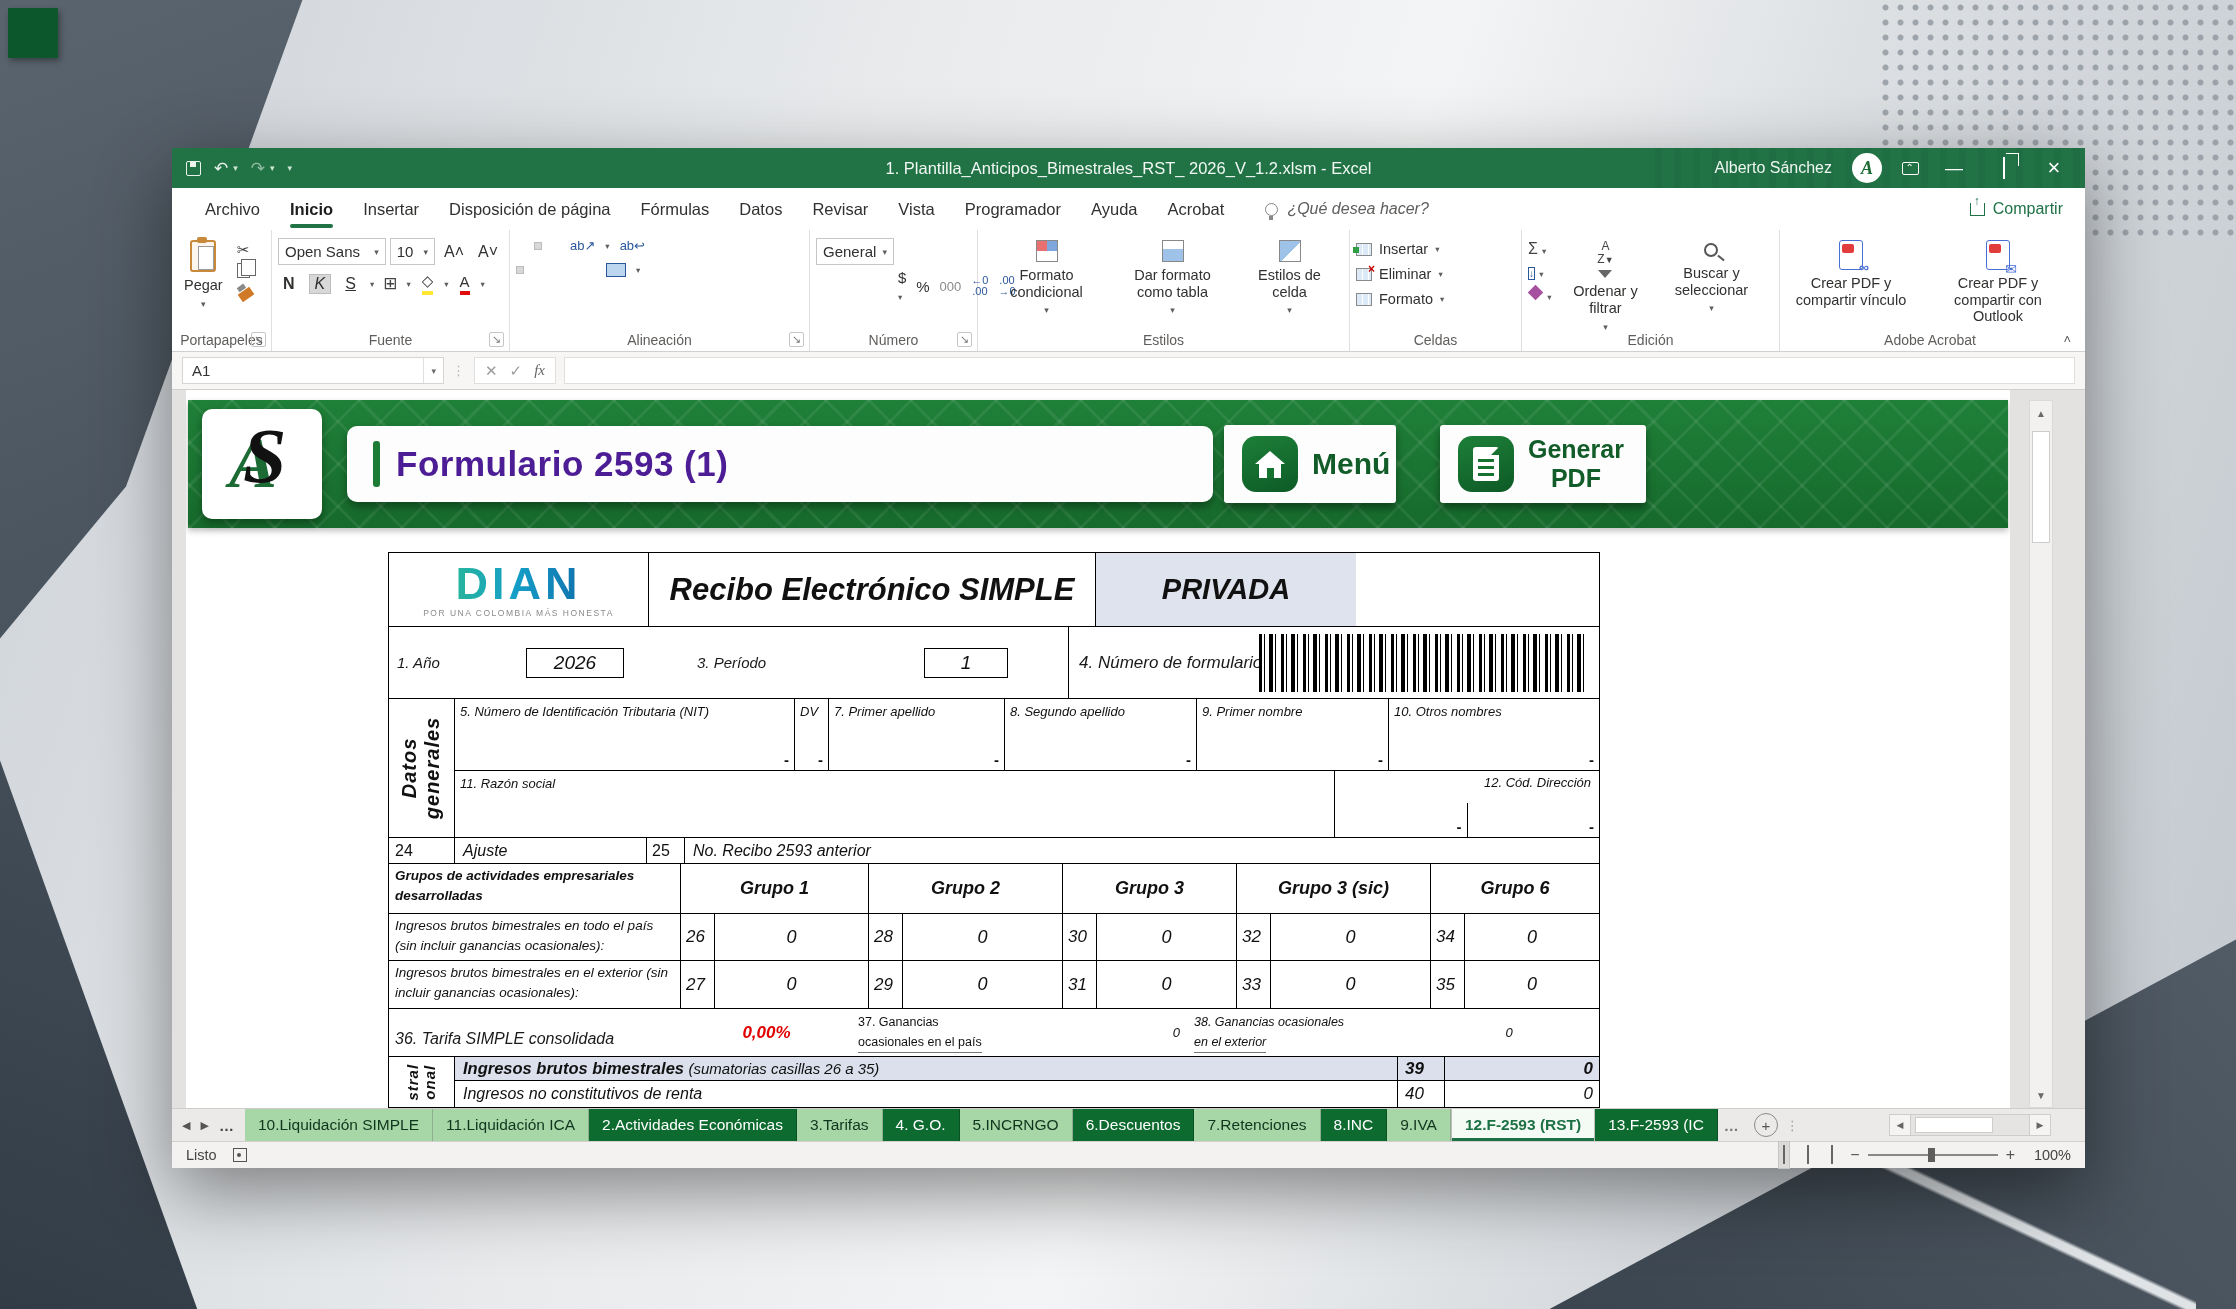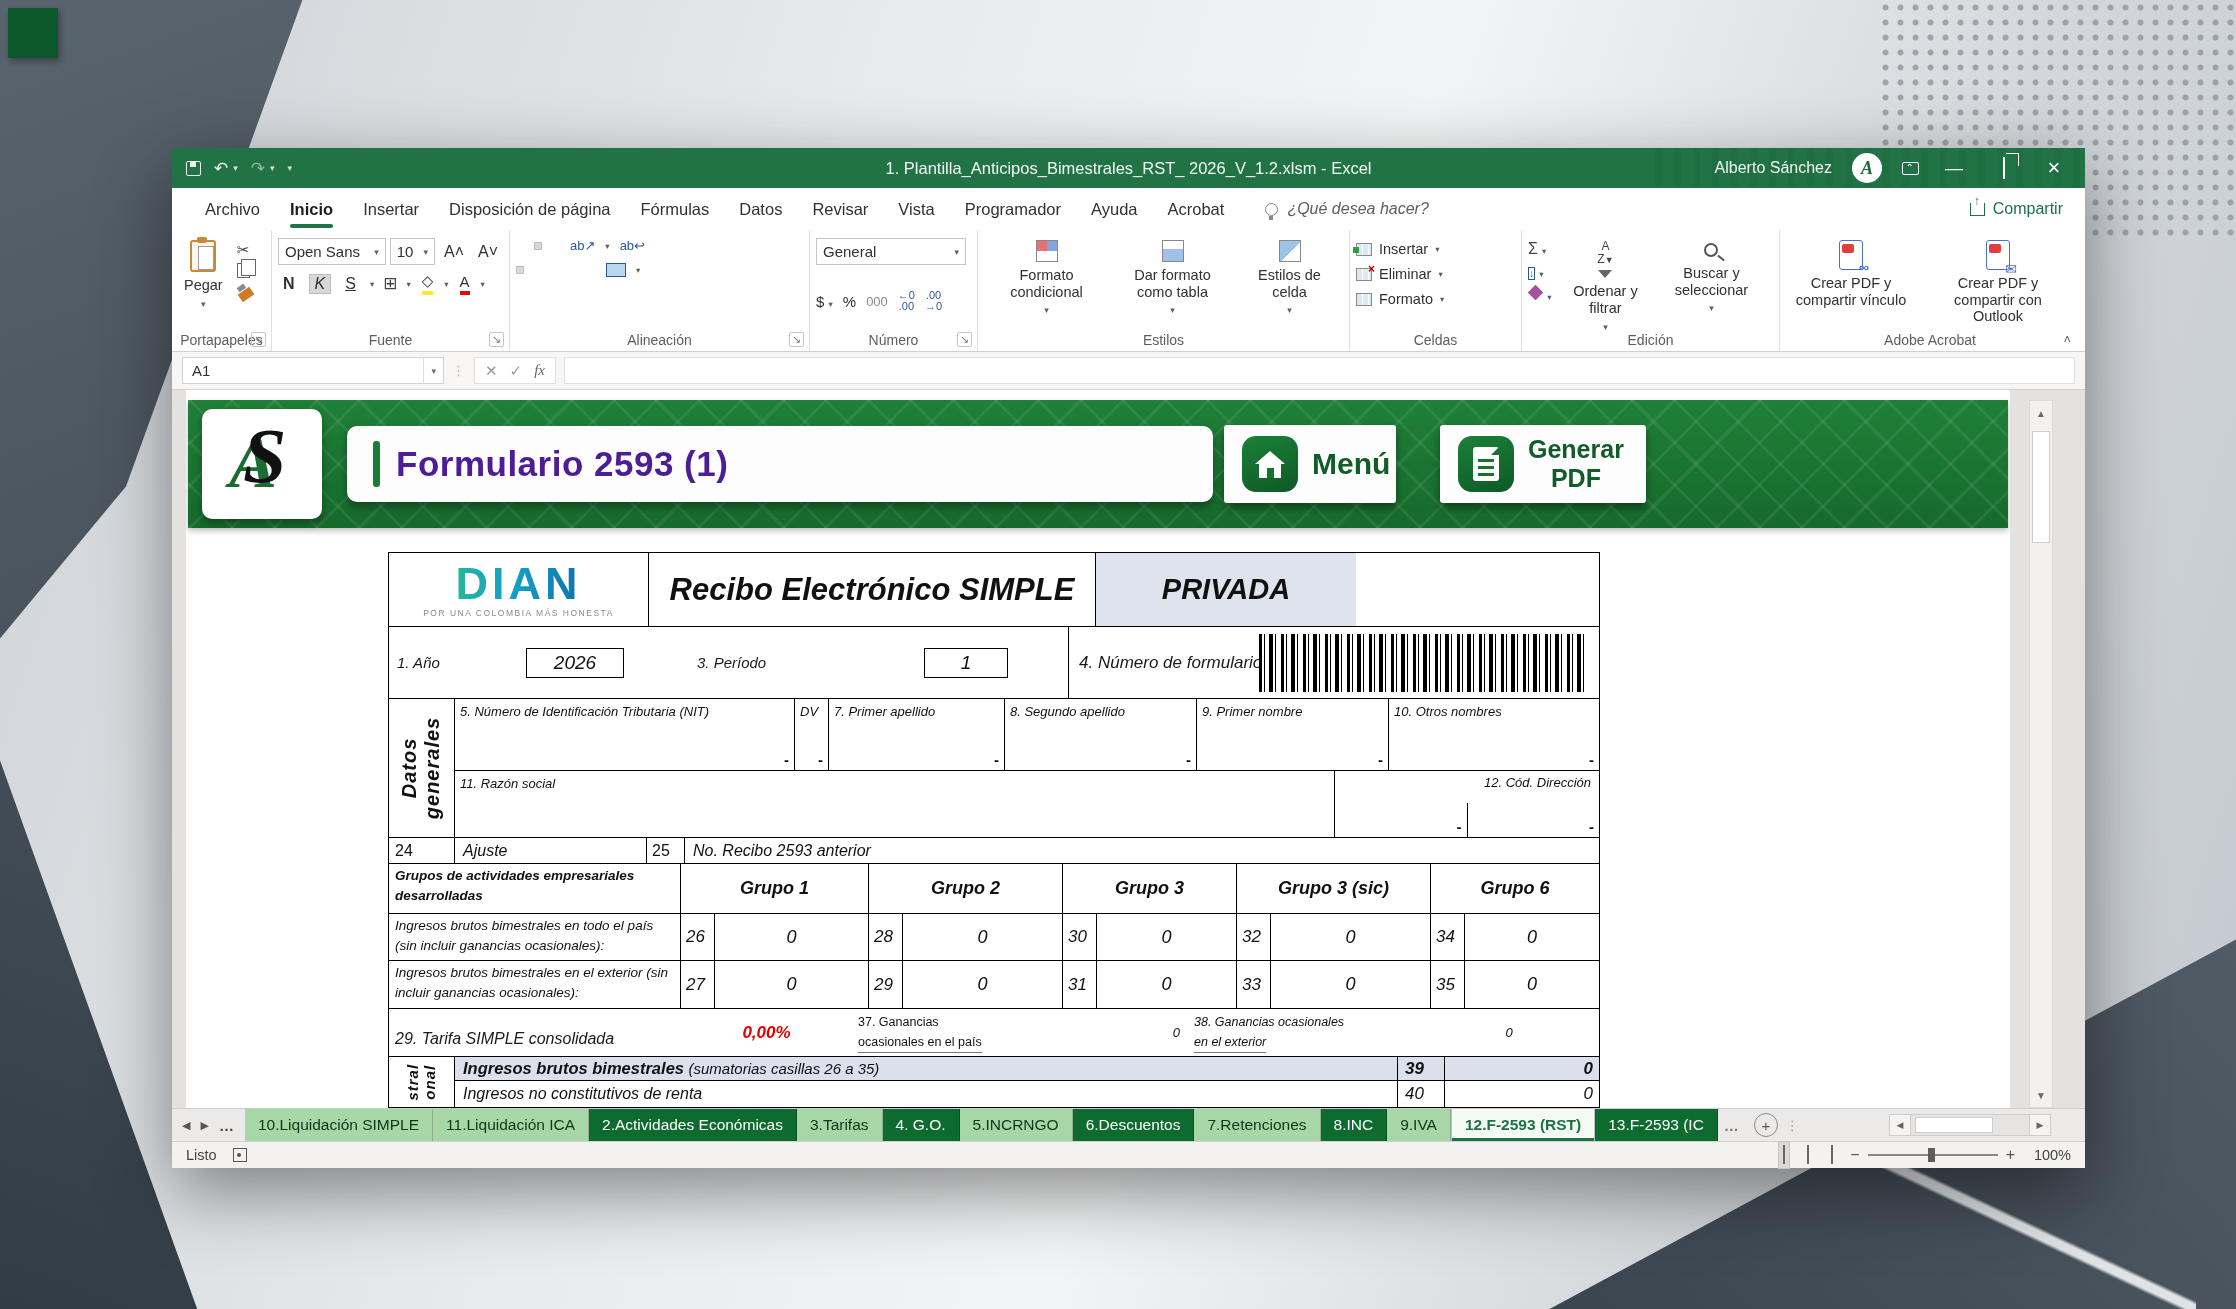--- a/index.html
+++ b/index.html
@@ -410,21 +410,21 @@
           <span class="albox"><span class="bars"></span></span>
           <span class="albox"><span class="bars sm"></span></span>
           <span class="albox"><span class="bars sm"></span></span>
           <span class="ic-merge"></span>
             <span class="carmini">▾</span>
         </div>
         <span class="rg-label">Alineación</span>
         <span class="rg-dlg">↘</span>
       </div>
 
-      <div class="rgroup" style="width:168px;flex-direction:column;gap:18px">
+      <div class="rgroup" style="width:168px;flex-direction:row;gap:4px">
         <span class="sel" style="width:150px">
             <span>General</span>
             <span class="car">▾</span>
           </span>
         <div class="numrow">
           <span><span>$</span> <span class="carmini">▾</span></span>
           <span>%</span>
           <span style="color:#8a8a8a;font-size:13px">000</span>
           <span class="dec">←0<br>.00</span>
           <span class="dec">.00<br>→0</span>
@@ -656,21 +656,21 @@
             <div class="gc gval grow nb">0</div>
             <div class="gc gnum grow nb">31</div>
             <div class="gc gval grow nb">0</div>
             <div class="gc gnum grow nb">33</div>
             <div class="gc gval grow nb">0</div>
             <div class="gc gnum grow nb">35</div>
             <div class="gc gval grow nb last">0</div>
           </div>
 
           <div class="frow f36">
-            <div class="fc c36-l lbl">29. Tarifa SIMPLE consolidada</div>
+            <div class="fc c36-l lbl">36. Tarifa SIMPLE consolidada</div>
             <div class="fc c36-red">0,00%</div>
             <div class="fc c36-37">
               <span>37. Ganancias</span><br><span class="u">ocasionales en el país</span>
             </div>
             <div class="fc c36-v37">0</div>
             <div class="fc c36-38">
               <span>38. Ganancias ocasionales</span><br><span class="u">en el exterior</span>
             </div>
             <div class="fc c36-v38">0</div>
           </div>

